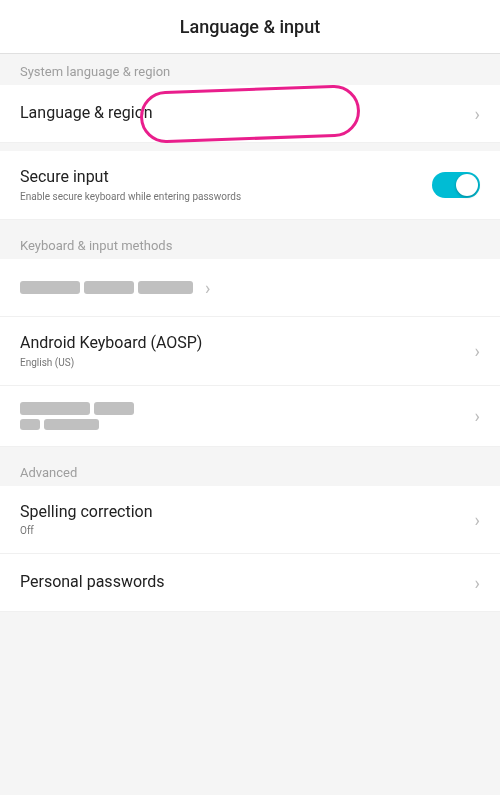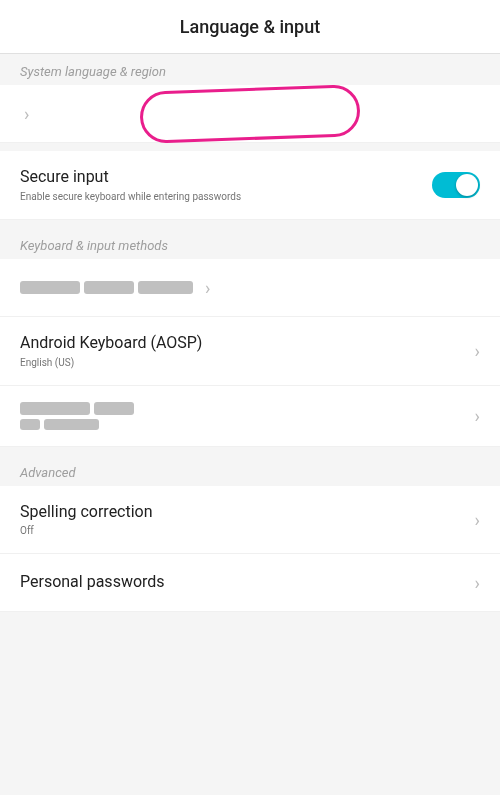--- a/index.html
+++ b/index.html
@@ -28,21 +28,20 @@
       font-weight: 500;
       color: #212121;
     }
 
     .section-header {
       background: #f5f5f5;
       padding: 10px 20px 6px 20px;
       font-size: 13px;
       color: #9e9e9e;
       font-weight: 400;
-      font-style: italic;
     }
 
     .list-item {
       background: #ffffff;
       padding: 16px 20px;
       display: flex;
       align-items: center;
       justify-content: space-between;
       border-bottom: 1px solid #f0f0f0;
       position: relative;
@@ -145,20 +144,23 @@
 <div class="top-bar">
   <span class="top-bar-title">Language &amp; input</span>
 </div>
 
 <div class="section-header">
   <span>System language &amp; region</span>
 </div>
 
 <div class="list-item language-region-wrapper">
   <div class="circle-annotation"></div>
+  <div class="list-item-content">
+    <span class="list-item-title">Language &amp; region</span>
+  </div>
   <span class="chevron">›</span>
 </div>
 
 <div class="divider"></div>
 
 <div class="list-item">
   <div class="list-item-content">
     <span class="list-item-title">Secure input</span>
     <span class="list-item-subtitle">Enable secure keyboard while entering passwords</span>
   </div>

